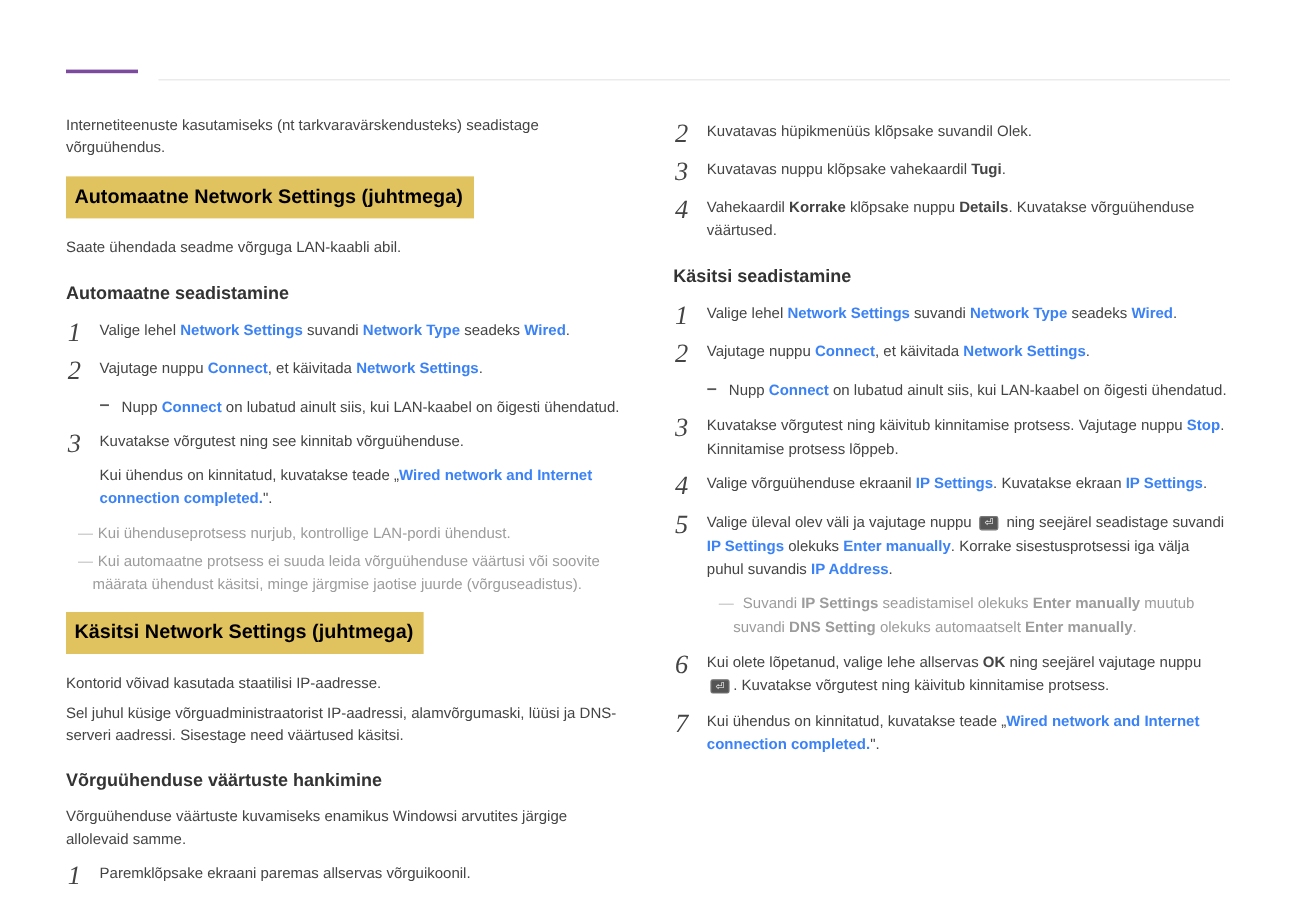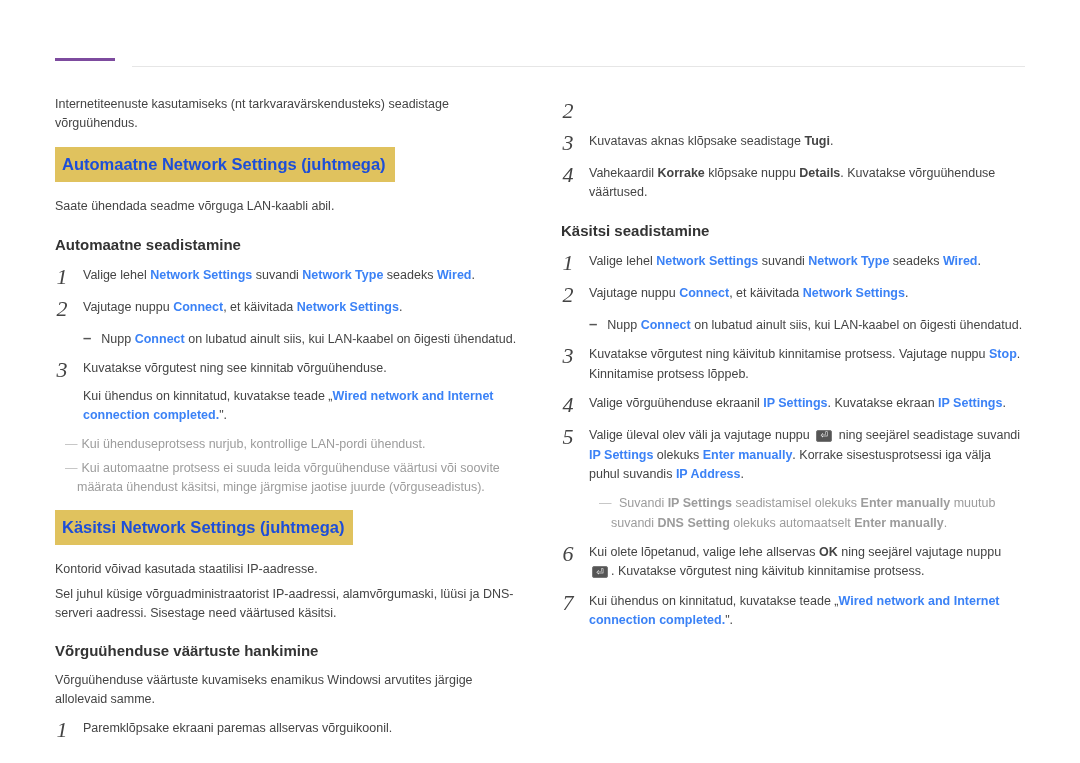--- a/index.html
+++ b/index.html
@@ -37,21 +37,21 @@
     display: flex;
     gap: 42px;
     margin-top: 38px;
   }
   .col {
     width: 50%;
   }
   .section-title {
     display: inline-block;
     background: #e0c25e;
-    color: #1d4ed8;
+    color: #000000;
     font-weight: bold;
     font-size: 16.5px;
     padding: 5px 9px 5px 7px;
     margin: 8px 0 10px 0;
   }
   .subhead {
     font-weight: bold;
     font-size: 15px;
     color: #333;
     margin: 16px 0 8px 0;
@@ -171,26 +171,27 @@
       <div class="step">
         <div class="step-num">1</div>
         <div class="step-body">Paremklõpsake ekraani paremas allservas võrguikoonil.</div>
       </div>
     </div>
 
     <div class="col">
 
       <div class="step">
         <div class="step-num">2</div>
+        <div class="step-body">Kuvatavas hüpikmenüüs klõpsake suvandil Olek.</div>
       </div>
 
       <div class="step">
         <div class="step-num">3</div>
         <div class="step-body">
-          <span>Kuvatavas aknas klõpsake seadistage </span><b>Tugi</b><span>.</span>
+          <span>Kuvatavas nuppu klõpsake vahekaardil </span><b>Tugi</b><span>.</span>
         </div>
       </div>
 
       <div class="step">
         <div class="step-num">4</div>
         <div class="step-body">
           <span>Vahekaardil </span><b>Korrake</b><span> klõpsake nuppu </span><b>Details</b><span>. Kuvatakse võrguühenduse väärtused.</span>
         </div>
       </div>
 

